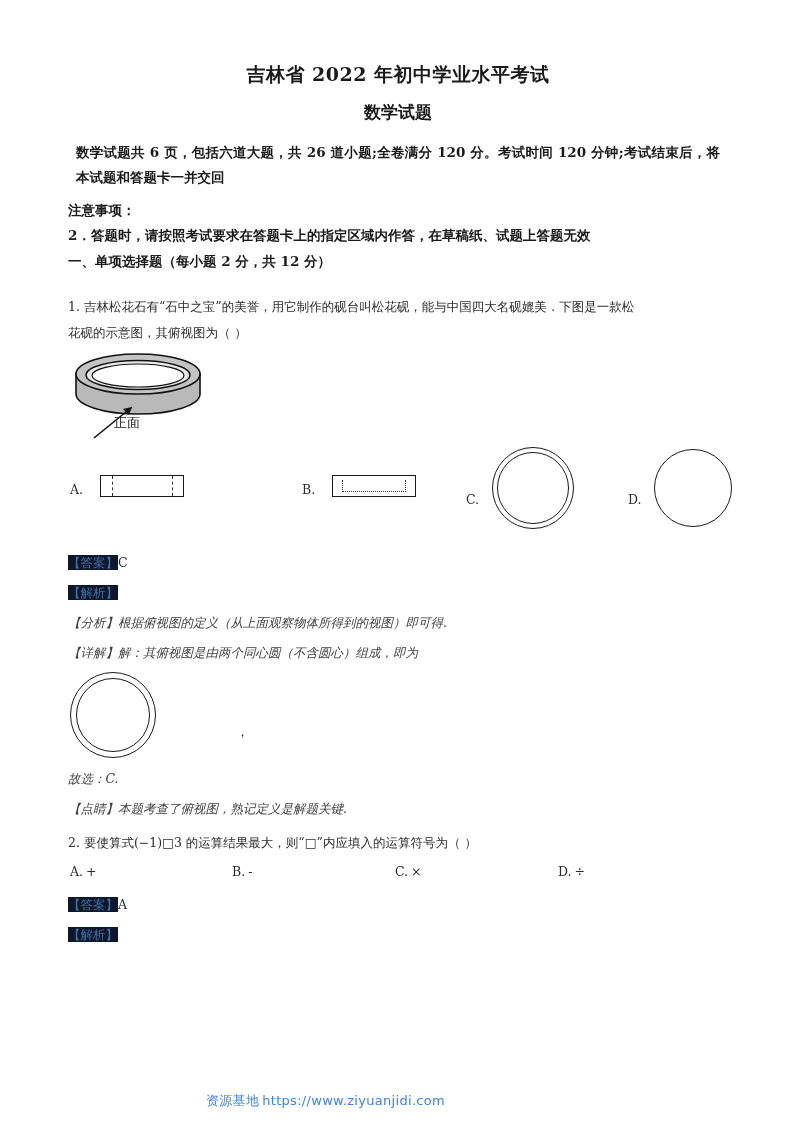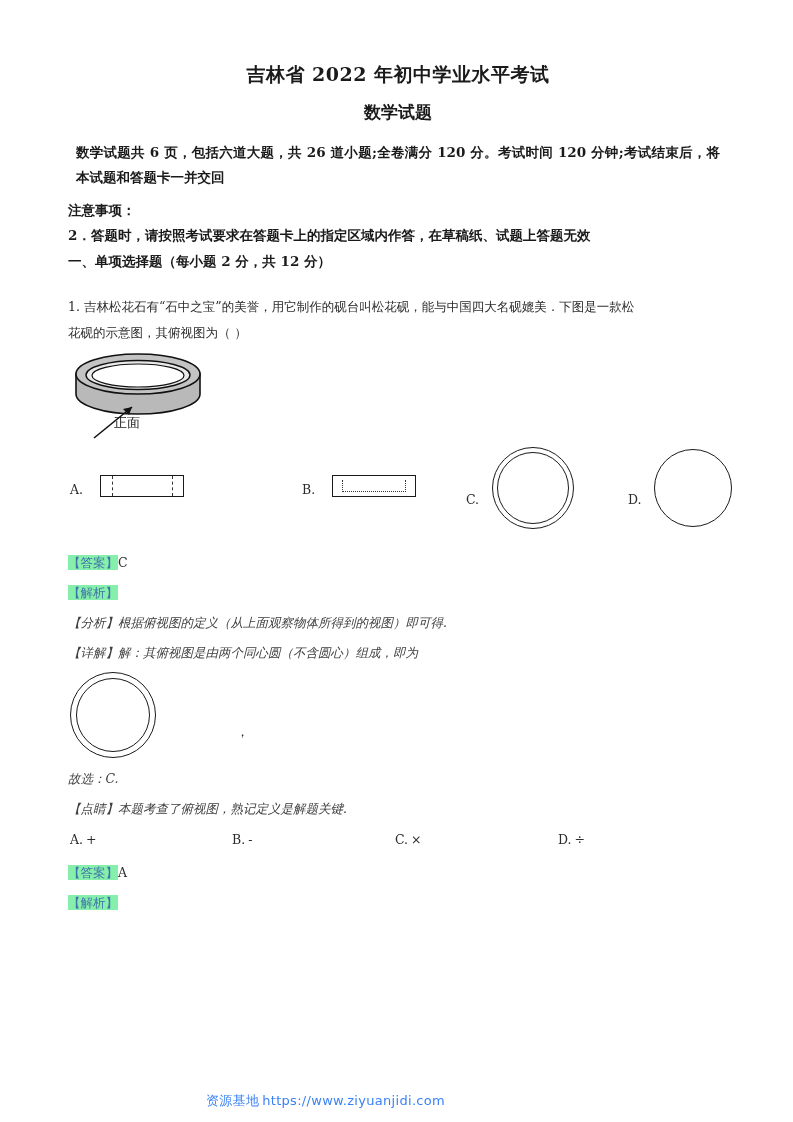--- a/index.html
+++ b/index.html
@@ -127,21 +127,21 @@
 
   
   .ans-line {
     font-size: 12.5px;
     line-height: 30px;
     margin: 0;
     color: #2b2b2b;
   }
   .tag-blue {
     color: #3f72a8;
-    background: #86efac;
+    background: #0f172a;
   }
   .ana-line {
     font-size: 12.5px;
     line-height: 30px;
     margin: 0;
     color: #404040;
     font-style: italic;
   }
   .fig-solution {
     position: relative;
@@ -257,20 +257,21 @@
       <div class="circ" style="left:2px; top:4px; width:86px; height:86px;"></div>
       <div class="circ" style="left:8px; top:10px; width:74px; height:74px;"></div>
       <div class="sol-comma">，</div>
     </div>
 
     <div class="ana-line">故选：C.</div>
     <div class="ana-line">
       <span>【点睛】</span><span>本题考查了俯视图，熟记定义是解题关键.</span>
     </div>
 
+    <div class="q-text" style="margin-top:6px;">2. 要使算式(−1)□3 的运算结果最大，则“□”内应填入的运算符号为（     ）</div>
 
     <div class="opts-row2">
       <div class="opt2" style="left:2px;">
         <span>A.</span><span class="sp"></span><span>+</span>
       </div>
       <div class="opt2" style="left:164px;">
         <span>B.</span><span class="sp"></span><span>-</span>
       </div>
       <div class="opt2" style="left:327px;">
         <span>C.</span><span class="sp"></span><span>×</span>

